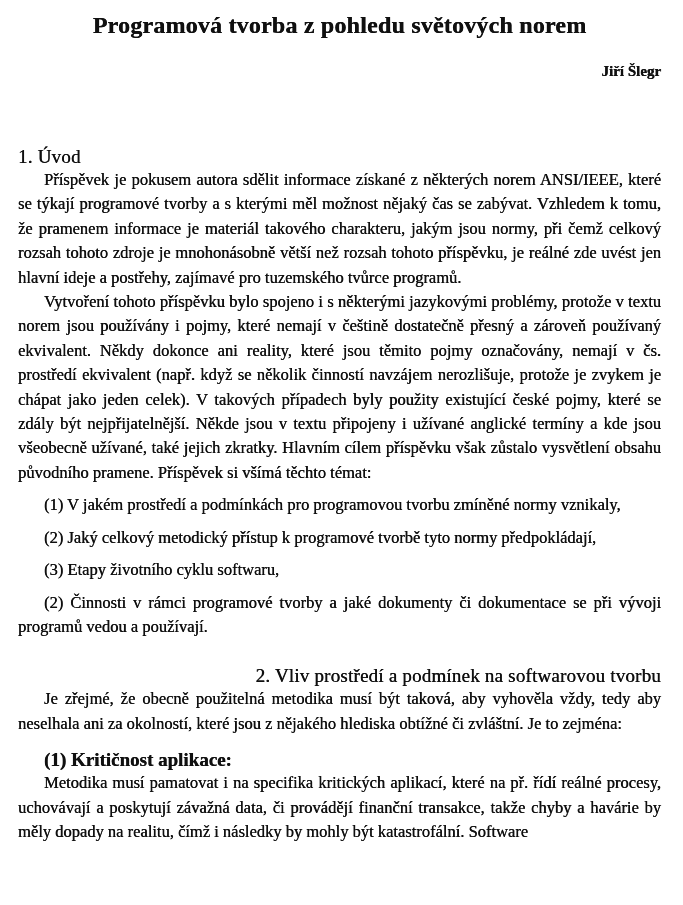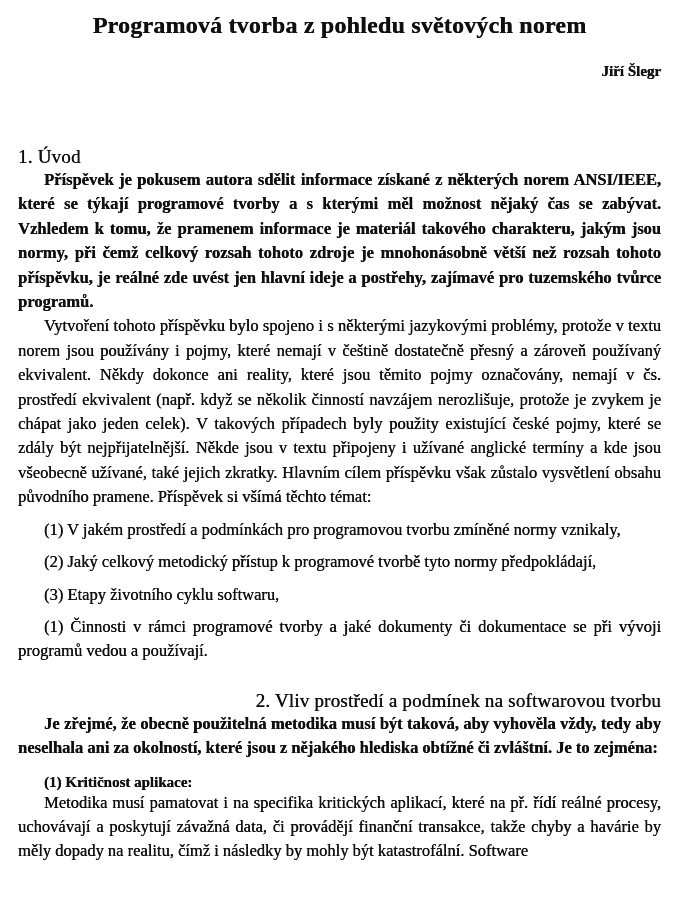--- a/index.html
+++ b/index.html
@@ -41,31 +41,31 @@
   #s1-heading { margin-top: 66px; }
   #s2-heading { margin-top: 26px; text-align: right; }
   p.body-par {
     font-size: 16.5px;
     line-height: 24.4px;
     text-align: justify;
     text-indent: 26px;
     margin: 0;
   }
   .par-gap { margin-top: 11px; }
-  .after-heading { margin-top: 13px; font-weight: bold; }
+  .after-heading { margin-top: 13px; }
   .list-block { margin-top: 2px; }
   p.list-item {
     font-size: 16.5px;
     line-height: 24.4px;
     text-align: justify;
     text-indent: 26px;
     margin: 8px 0 0 0;
   }
   p.sub-heading {
-    font-size: 15px;
+    font-size: 19px;
     font-weight: bold;
     text-indent: 26px;
     margin: 13px 0 0 0;
   }
 </style>
 </head>
 <body>
 
 <div class="page">
 
@@ -76,21 +76,21 @@
   <h2 class="section-heading" id="s1-heading">1. Úvod</h2>
 
   <p class="body-par after-heading">Příspěvek je pokusem autora sdělit informace získané z některých norem ANSI/IEEE, které se týkají programové tvorby a s kterými měl možnost nějaký čas se zabývat. Vzhledem k tomu, že pramenem informace je materiál takového charakteru, jakým jsou normy, při čemž celkový rozsah tohoto zdroje je mnohonásobně větší než rozsah tohoto příspěvku, je reálné zde uvést jen hlavní ideje a postřehy, zajímavé pro tuzemského tvůrce programů.</p>
 
   <p class="body-par par-gap">Vytvoření tohoto příspěvku bylo spojeno i s některými jazykovými problémy, protože v textu norem jsou používány i pojmy, které nemají v češtině dostatečně přesný a zároveň používaný ekvivalent. Někdy dokonce ani reality, které jsou těmito pojmy označovány, nemají v čs. prostředí ekvivalent (např. když se několik činností navzájem nerozlišuje, protože je zvykem je chápat jako jeden celek). V takových případech byly použity existující české pojmy, které se zdály být nejpřijatelnější. Někde jsou v textu připojeny i užívané anglické termíny a kde jsou všeobecně užívané, také jejich zkratky. Hlavním cílem příspěvku však zůstalo vysvětlení obsahu původního pramene. Příspěvek si všímá těchto témat:</p>
 
   <div class="list-block">
     <p class="list-item">(1) V jakém prostředí a podmínkách pro programovou tvorbu zmíněné normy vznikaly,</p>
     <p class="list-item">(2) Jaký celkový metodický přístup k programové tvorbě tyto normy předpokládají,</p>
     <p class="list-item">(3) Etapy životního cyklu softwaru,</p>
-    <p class="list-item">(1) Činnosti v rámci programové tvorby a jaké dokumenty či dokumentace se při vývoji programů vedou a používají.</p>
+    <p class="list-item">(2) Činnosti v rámci programové tvorby a jaké dokumenty či dokumentace se při vývoji programů vedou a používají.</p>
   </div>
 
   <h2 class="section-heading" id="s2-heading">2. Vliv prostředí a podmínek na softwarovou tvorbu</h2>
 
   <p class="body-par after-heading">Je zřejmé, že obecně použitelná metodika musí být taková, aby vyhověla vždy, tedy aby neselhala ani za okolností, které jsou z nějakého hlediska obtížné či zvláštní. Je to zejména:</p>
 
   <p class="sub-heading">(1) Kritičnost aplikace:</p>
 
   <p class="body-par par-gap">Metodika musí pamatovat i na specifika kritických aplikací, které na př. řídí reálné procesy, uchovávají a poskytují závažná data, či provádějí finanční transakce, takže chyby a havárie by měly dopady na realitu, čímž i následky by mohly být katastrofální. Software</p>
 

